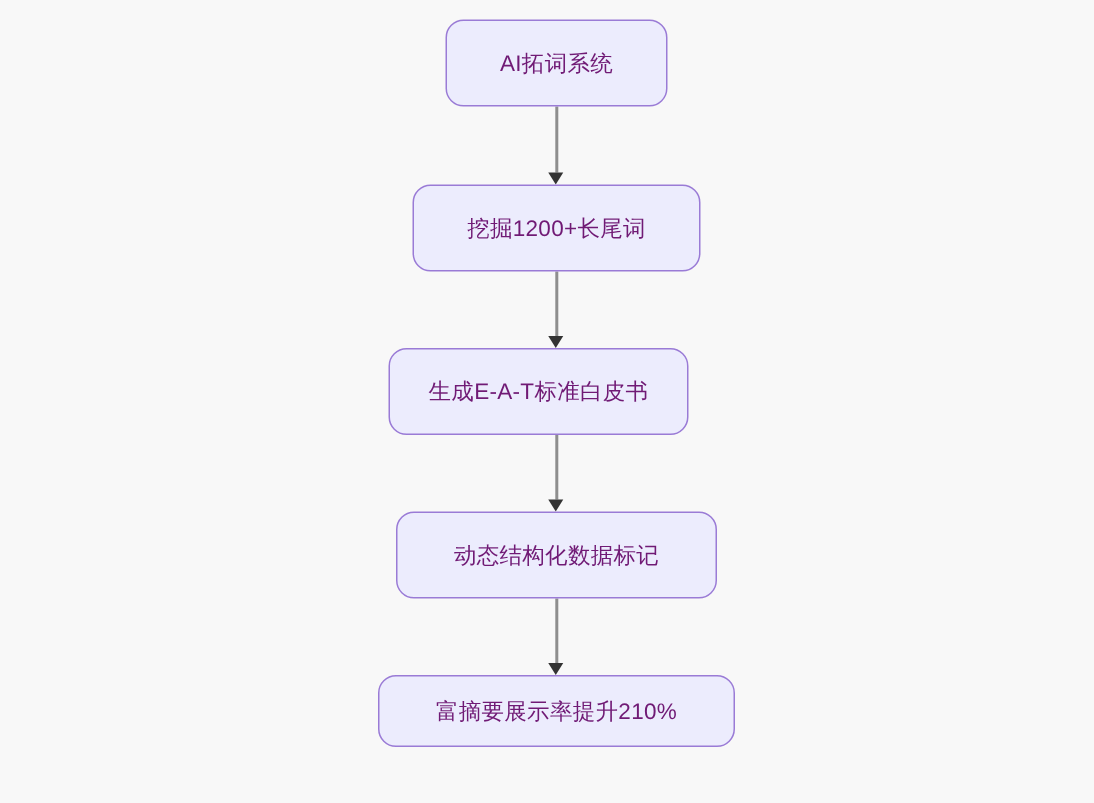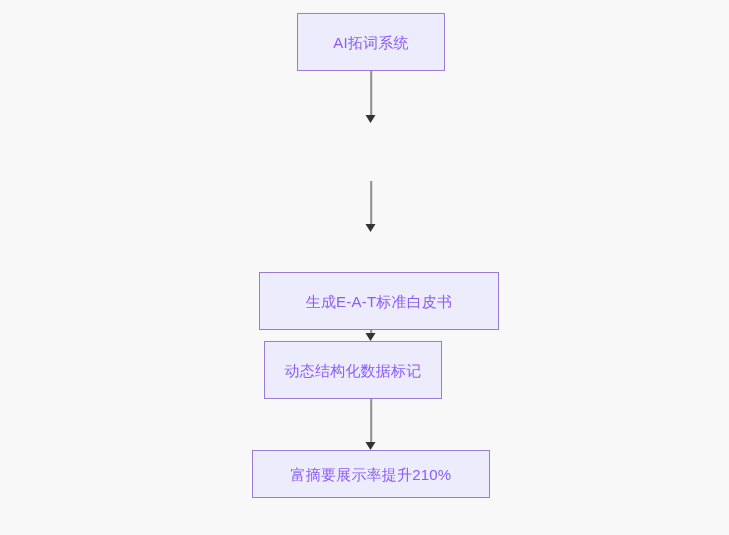--- a/index.html
+++ b/index.html
@@ -16,25 +16,25 @@
   #flowchart {
     position: relative;
     width: 729px;
     height: 535px;
   }
   .node {
     position: absolute;
     box-sizing: border-box;
     background: #ececfd;
     border: 1.4px solid #9a7bd6;
-    border-radius: 0;
+    border-radius: 12px;
     display: flex;
     align-items: center;
     justify-content: center;
-    color: #8b5cf6;
+    color: #701a75;
     font-size: 15px;
     letter-spacing: 0.2px;
     line-height: 1;
     white-space: nowrap;
   }
   .node-label {
     display: block;
     padding: 0 2px;
   }
   .edge {
@@ -79,26 +79,29 @@
   </div>
   <div class="edge" style="left:371px; top:399px; height:51px;">
     <div class="edge-line" style="height:43px;"></div>
     <div class="edge-head" style="top:43px;"></div>
   </div>
 
   <div class="node" style="left:297px; top:13px; width:148px; height:58px;">
     <span class="node-label">AI拓词系统</span>
   </div>
 
+  <div class="node" style="left:275px; top:123px; width:192px; height:58px;">
+    <span class="node-label">挖掘1200+长尾词</span>
+  </div>
 
-  <div class="node" style="left:259px; top:232px; width:240px; height:58px;margin-top:40px;">
+  <div class="node" style="left:259px; top:232px; width:200px; height:58px;">
     <span class="node-label">生成E-A-T标准白皮书</span>
   </div>
 
-  <div class="node" style="left:264px; top:341px; width:178px; height:58px;">
+  <div class="node" style="left:264px; top:341px; width:214px; height:58px;">
     <span class="node-label">动态结构化数据标记</span>
   </div>
 
   <div class="node" style="left:252px; top:450px; width:238px; height:48px;">
     <span class="node-label">富摘要展示率提升210%</span>
   </div>
 
 </div>
 
 </body></html>

